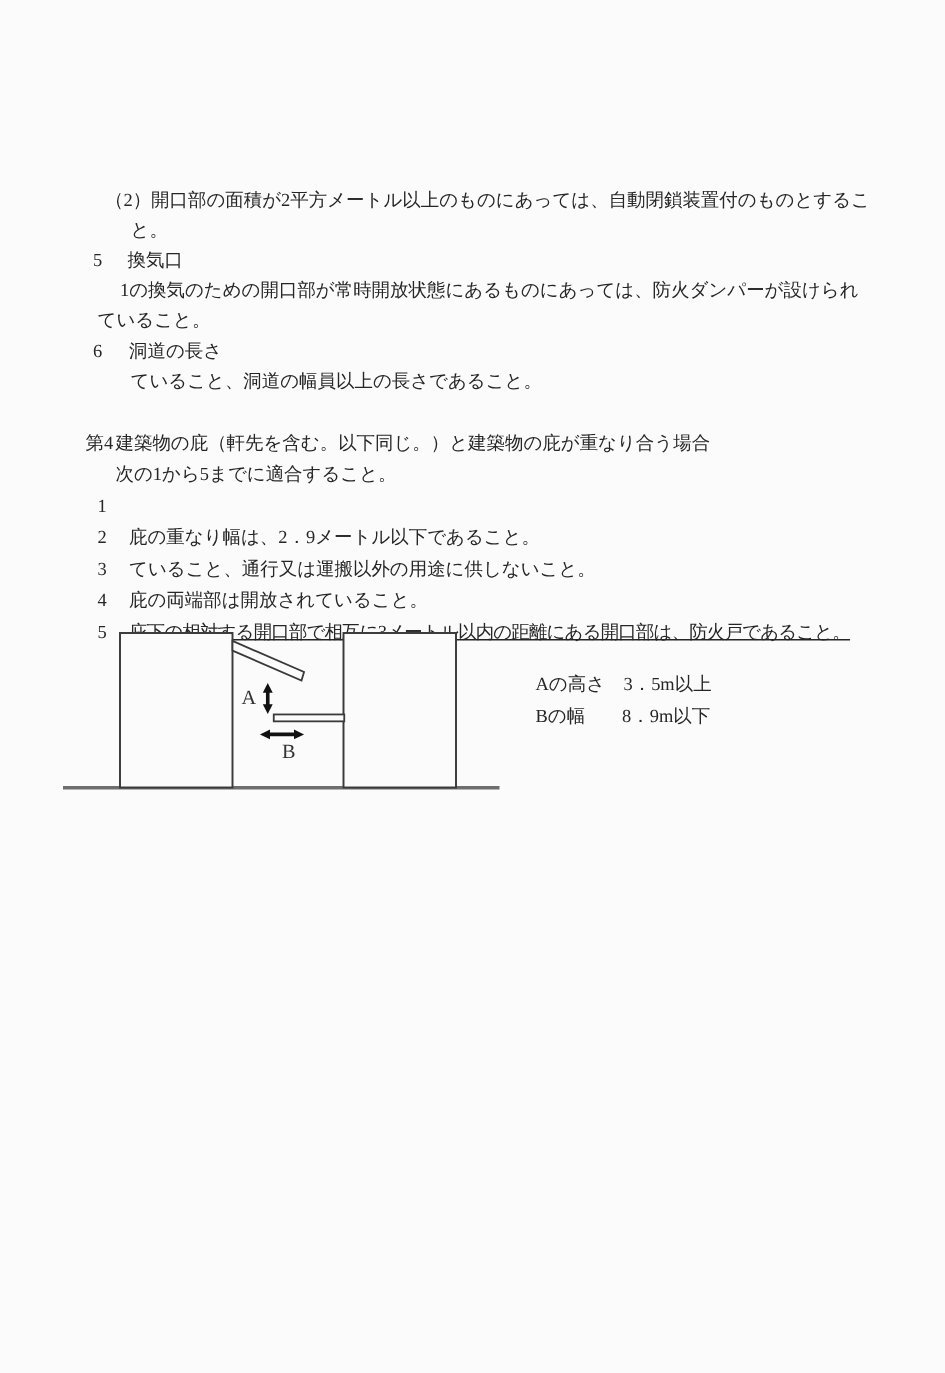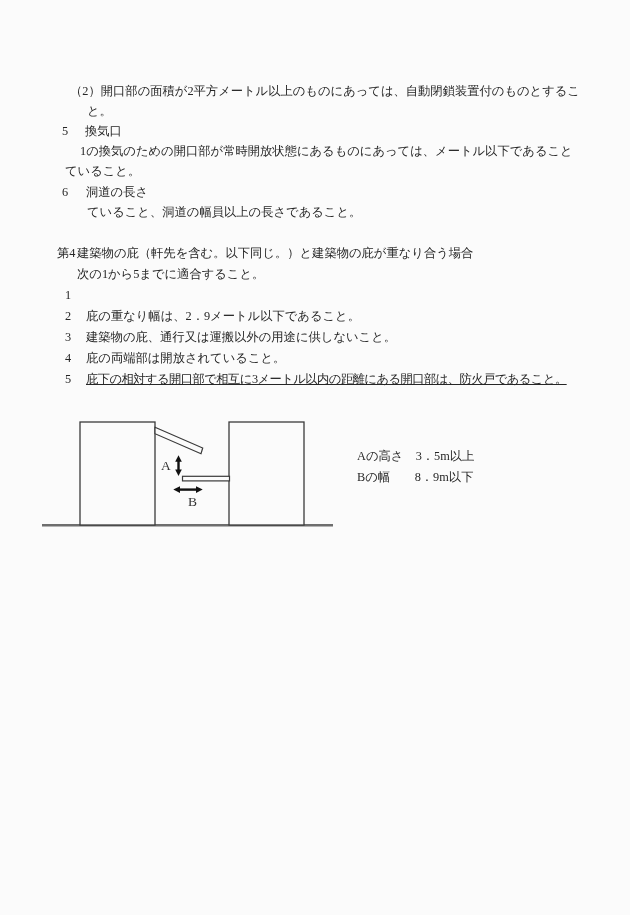--- a/index.html
+++ b/index.html
@@ -7,21 +7,21 @@
     width:630px;height:915px;
     background:#fbfbfb;
     font-family:"Liberation Serif","DejaVu Serif",serif;
     color:#262626;
     position:relative;
     overflow:hidden;
   }
   .page{position:absolute;inset:0;}
   .tl{
     position:absolute;left:0;right:0;height:20px;
-    line-height:20px;font-size:12.3px;white-space:nowrap;
+    line-height:20px;font-size:12.3px;white-space:nowrap;margin-top:42px;
   }
   .tl span{position:absolute;top:0;display:inline-block;white-space:nowrap;}
   
   .x57{left:57px}.x62{left:62px}.x65{left:65px}.x70{left:70px}
   .x77{left:77px}.x80{left:80px}.x85{left:85px}.x86{left:86px}.x87{left:87px}
   .tight{letter-spacing:-0.55px;text-decoration:underline;}
   .legend{
     position:absolute;left:357px;height:21px;line-height:21px;
     font-size:12.3px;white-space:nowrap;
   }
@@ -41,21 +41,21 @@
   </div>
   <div class="tl" style="top:101px">
     <span class="x87">と。</span>
   </div>
 
   <div class="tl" style="top:121px">
     <span class="x62">5</span>
     <span class="x85">換気口</span>
   </div>
   <div class="tl" style="top:141px">
-    <span class="x80">1の換気のための開口部が常時開放状態にあるものにあっては、メートル以下であること</span>
+    <span class="x80">1の換気のための開口部が常時開放状態にあるものにあっては、防火ダンパーが設けられ</span>
   </div>
   <div class="tl" style="top:161px">
     <span class="x65">ていること。</span>
   </div>
 
   <div class="tl" style="top:182px">
     <span class="x62">6</span>
     <span class="x86">洞道の長さ</span>
   </div>
   <div class="tl" style="top:202px">
@@ -72,21 +72,21 @@
 
   <div class="tl" style="top:285px">
     <span class="x65">1</span>
   </div>
   <div class="tl" style="top:306px">
     <span class="x65">2</span>
     <span class="x86">庇の重なり幅は、2．9メートル以下であること。</span>
   </div>
   <div class="tl" style="top:327px">
     <span class="x65">3</span>
-    <span class="x86">建築物の庇、通行又は運搬以外の用途に供しないこと。</span>
+    <span class="x86">ていること、通行又は運搬以外の用途に供しないこと。</span>
   </div>
   <div class="tl" style="top:348px">
     <span class="x65">4</span>
     <span class="x86">庇の両端部は開放されていること。</span>
   </div>
   <div class="tl" style="top:369px">
     <span class="x65">5</span>
     <span class="x86 tight">庇下の相対する開口部で相互に3メートル以内の距離にある開口部は、防火戸であること。</span>
   </div>
 

